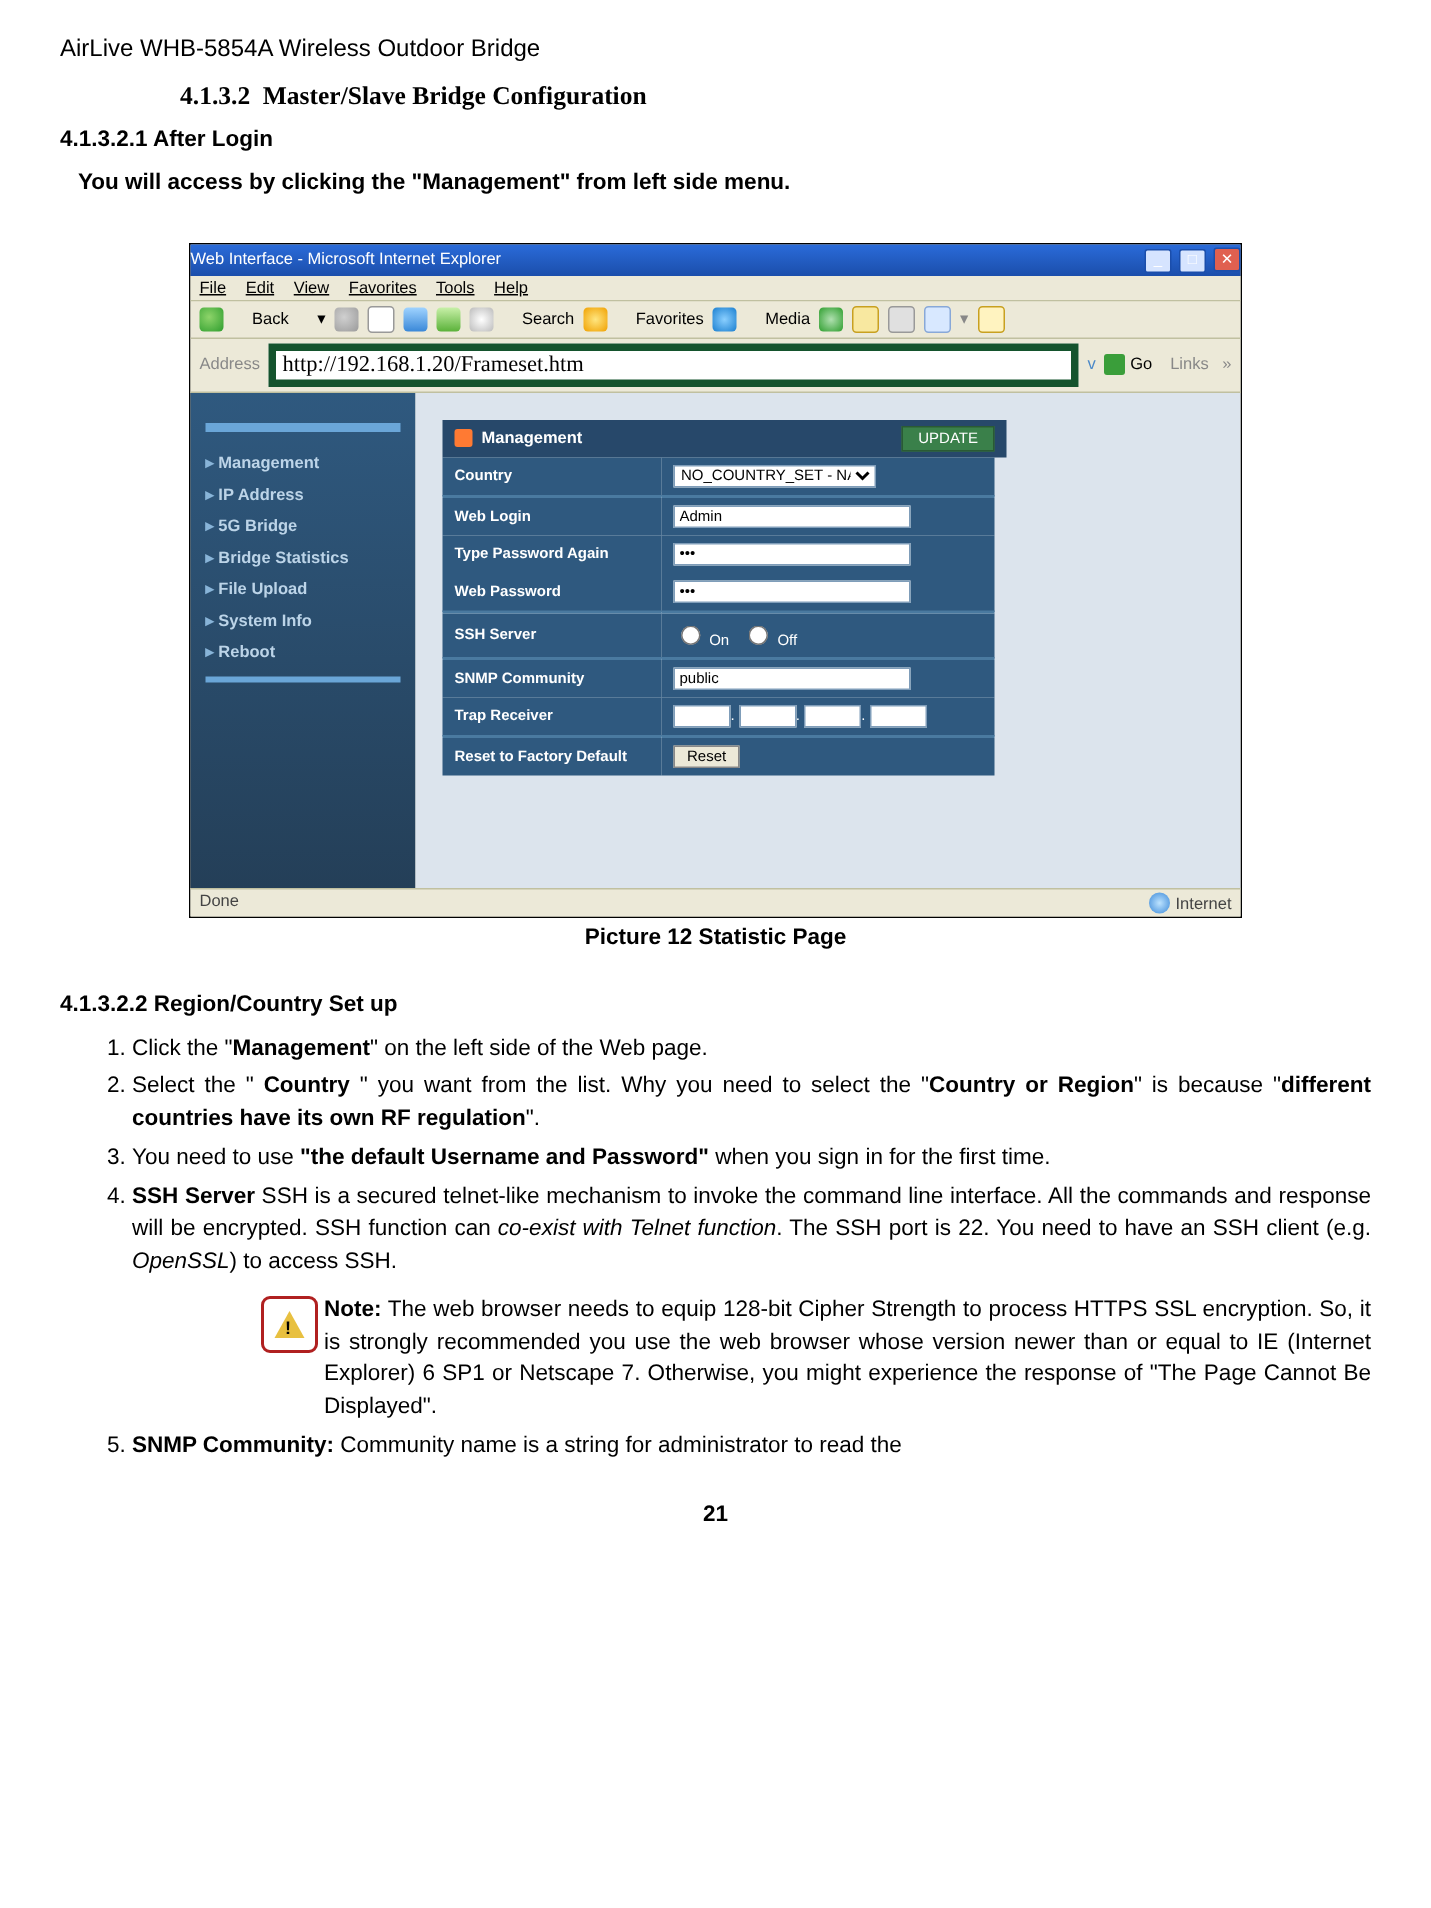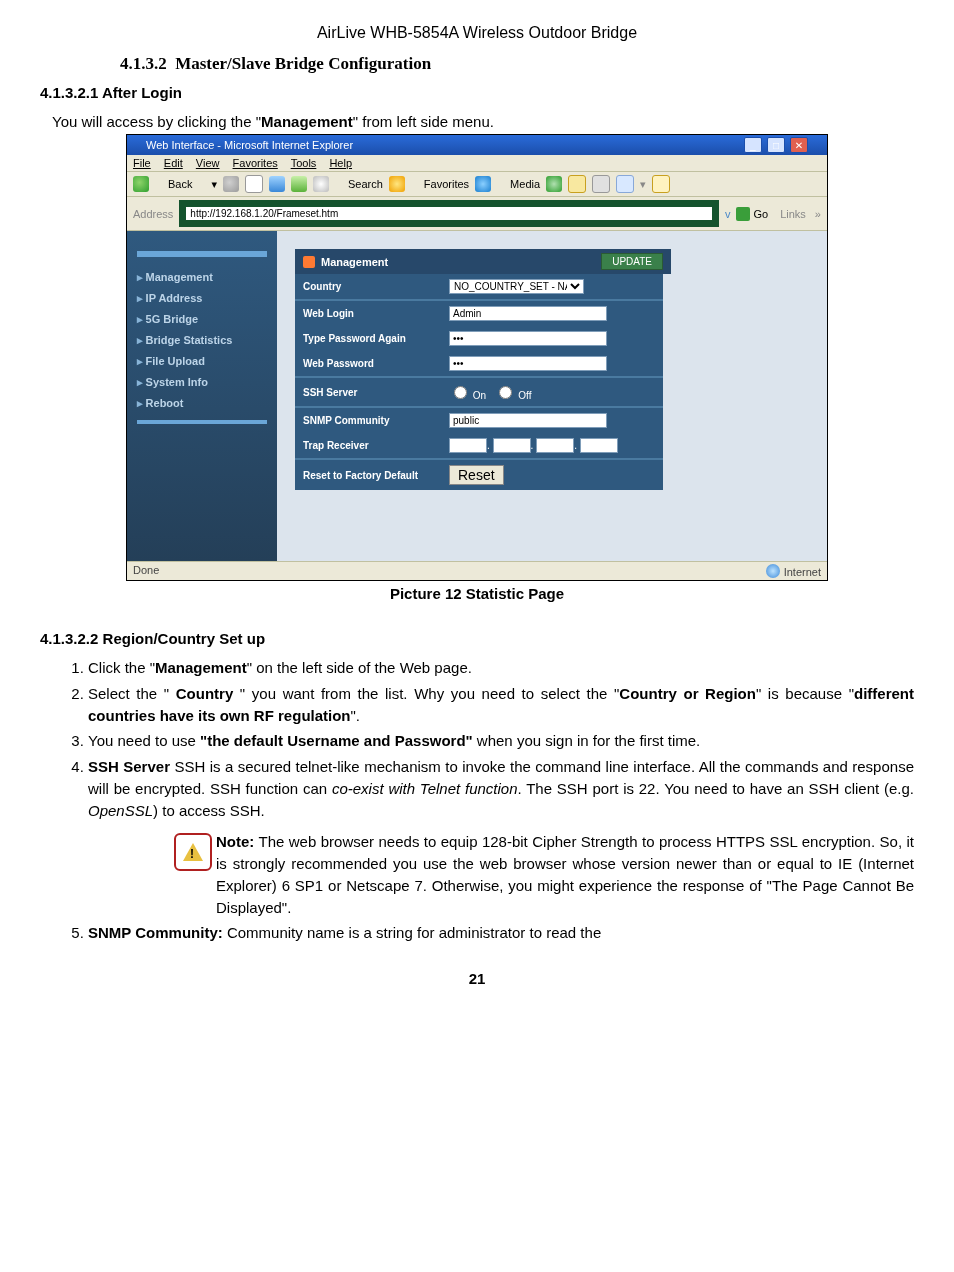--- a/index.html
+++ b/index.html
@@ -5,42 +5,42 @@
   body{
     margin:0;
     padding:24px 40px;
     font-family:Arial,Helvetica,sans-serif;
     font-size:15px;
     color:#000;
     background:#fff;
     width:954px;
     box-sizing:border-box;
   }
-  .center{text-align:center;}
+  .center{}
   .hdr{font-size:16px;margin-bottom:12px;}
   .sec-title{font-weight:bold;font-family:"Times New Roman",serif;font-size:17px;}
   .sub-heading{font-weight:bold;margin:10px 0;}
-  .body-text{margin:8px 0 2px 12px;line-height:1.4;}
+  .body-text{margin:8px 0 30px 12px;line-height:1.4;font-weight:bold;}
   
   .shot{
     width:700px;
     margin:0 auto;
     border:1px solid #000;
     background:#ece9d8;
     font-family:Tahoma,Arial,sans-serif;
     font-size:11px;
     color:#000;
   }
   .titlebar{
     background:linear-gradient(#2a6bd9,#1b4eab);
     color:#fff;
     display:flex;
     align-items:center;
     justify-content:space-between;
-    padding:2px 19px;
+    padding:2px 0;
     font-size:11px;
   }
   .win-btns span{
     display:inline-flex;width:16px;height:14px;background:#d6e4ff;border:1px solid #1b4eab;
     border-radius:2px;margin-left:2px;align-items:center;justify-content:center;font-size:10px;
   }
   .win-btns .close-x{background:#e06050;color:#fff;}
   .menubar{background:#ece9d8;padding:2px 6px;border-bottom:1px solid #c0c0a0;}
   .menubar span{margin-right:10px;text-decoration:underline;color:#000;}
   .toolbar{
@@ -57,21 +57,21 @@
   .ico-search{background:radial-gradient(circle,#fff,#bbb);}
   .ico-fav{background:radial-gradient(circle,#ffe680,#f0a000);}
   .ico-media{background:radial-gradient(circle,#8acfff,#1a7fd0);}
   .ico-hist{background:radial-gradient(circle,#b0e0b0,#2e9e2e);}
   .ico-mail{background:#f8e8a0;border:1px solid #c8a020;}
   .ico-print{background:#e0e0e0;border:1px solid #999;}
   .ico-edit{background:#d8e8ff;border:1px solid #88a8d8;}
   .ico-disc{background:#fff3c0;border:1px solid #c8a020;}
   .addrbar{background:#ece9d8;border-bottom:1px solid #c0c0a0;padding:3px 6px;display:flex;align-items:center;gap:6px;}
   .addrbar .addr-label{color:#888;}
-  .addrbar input{flex:1;border:7px solid #14532d;padding:1px 4px;font-size:10px;}
+  .addrbar input{flex:1;border:5px solid #14532d;padding:1px 4px;font-size:15px;font-family:Liberation Serif, serif;}
   .go-btn{display:inline-flex;align-items:center;gap:3px;}
   .go-ico{width:14px;height:14px;background:#3a9e3a;border-radius:2px;}
   .content-area{display:flex;min-height:330px;}
   .sidebar{
     width:150px;
     background:linear-gradient(#2f597f,#243f58);
     padding:20px 10px 10px 10px;
     box-sizing:border-box;
   }
   .side-top{height:6px;background:#6aa6d8;margin-bottom:14px;}
@@ -92,21 +92,21 @@
   .form-table td{padding:5px 8px;font-size:10px;color:#fff;vertical-align:middle;}
   .form-table .lbl{width:130px;background:#2f597f;font-weight:bold;}
   .form-table .val{background:#2f597f;}
   .form-table input[type=text],.form-table input[type=password]{
     border:1px solid #7f9db9;background:#fff;color:#000;width:150px;padding:1px 3px;font-size:10px;
   }
   .form-table select{border:1px solid #7f9db9;background:#fff;color:#000;font-size:10px;width:135px;}
   .group-sep td{border-top:2px solid #4a7aa0;padding:0;height:0;}
   .radio-lbl{color:#fff;}
   .ip-cell input{width:30px !important;text-align:center;}
-  .reset-btn{background:#ece9d8;border:1px solid #888;color:#000;padding:1px 8px;font-size:14px;}
+  .reset-btn{background:#ece9d8;border:1px solid #888;color:#000;padding:1px 8px;font-size:10px;}
   .statusbar{background:#ece9d8;border-top:1px solid #c0c0a0;padding:2px 6px;display:flex;justify-content:space-between;color:#444;}
   .statusbar .net{display:flex;align-items:flex-end;gap:4px;}
   .net-ico{width:14px;height:14px;background:radial-gradient(circle,#bde3ff,#3a88d8);border-radius:50%;}
   .caption{font-weight:bold;text-align:center;margin:4px 0 28px 0;font-size:15px;}
   
   .num-list{margin:6px 0 0 48px;padding:0;}
   .num-list li{margin:4px 0;line-height:1.45;text-align:justify;}
   .note-block{margin:10px 0 0 86px;line-height:1.45;text-align:justify;display:flex;gap:4px;}
   .warn-ico{
     width:34px;height:34px;border:2px solid #b02020;border-radius:6px;display:inline-flex;

